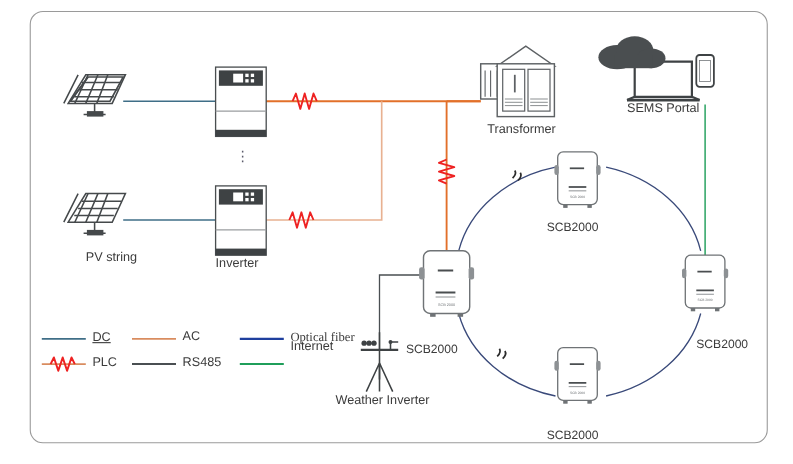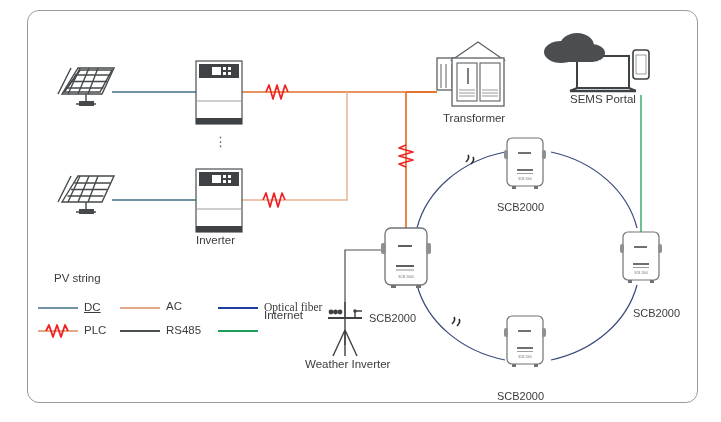--- a/index.html
+++ b/index.html
@@ -217,21 +217,21 @@
     <line x1="38" y1="308" x2="78" y2="308" stroke="#3f6e87" stroke-width="1.6"></line>
     <line x1="120" y1="308" x2="160" y2="308" stroke="#d98c5f" stroke-width="1.6"></line>
     <line x1="218" y1="308" x2="258" y2="308" stroke="#1f3f9e" stroke-width="2"></line>
 
     <line x1="38" y1="331" x2="78" y2="331" stroke="#d98c5f" stroke-width="1.6"></line>
     <polyline points="46,331 49,325 53,337 57,325 61,337 65,325 68,331" fill="none" stroke="#ee2222" stroke-width="1.8" stroke-linejoin="round"></polyline>
     <line x1="120" y1="331" x2="160" y2="331" stroke="#4a4f52" stroke-width="1.8"></line>
     <line x1="218" y1="331" x2="258" y2="331" stroke="#1f9e5a" stroke-width="1.8"></line>
   </svg>
 
-  <div class="lbl" style="left:54px;top:228px;margin-top:44px;">PV string</div>
+  <div class="lbl" style="left:78px;top:228px;">PV string</div>
   <div class="lbl" style="left:196px;top:234px;">Inverter</div>
   <div class="lbl" style="left:443px;top:112px;">Transformer</div>
   <div class="lbl" style="left:570px;top:93px;text-align:center;">SEMS Portal</div>
   <div class="lbl" style="left:305px;top:358px;">Weather Inverter</div>
 
   <div class="lbl-sm" style="left:369px;top:288px;">SCB2000</div>
   <div class="lbl-sm" style="left:497px;top:177px;">SCB2000</div>
   <div class="lbl-sm" style="left:633px;top:283px;">SCB2000</div>
   <div class="lbl-sm" style="left:497px;top:366px;">SCB2000</div>
 

